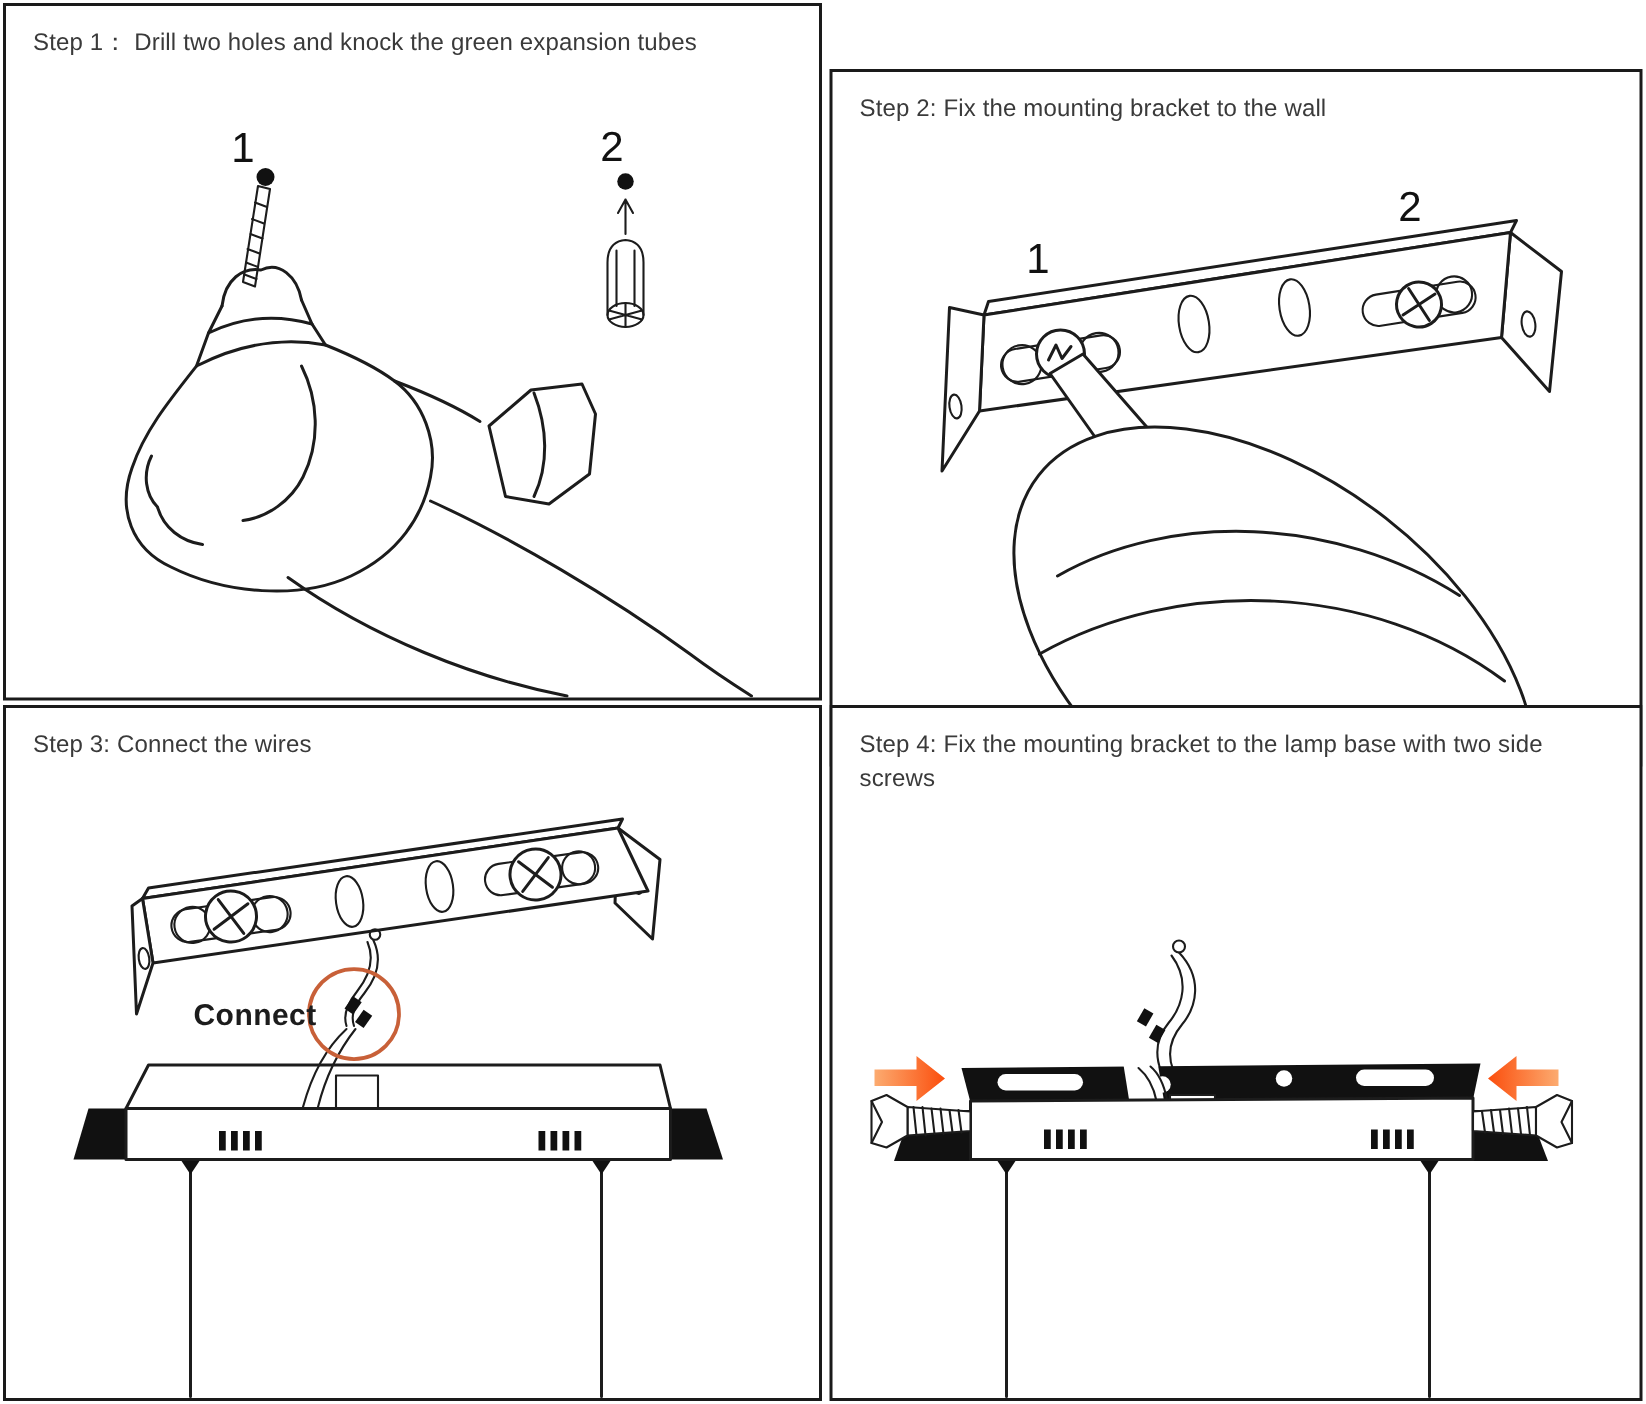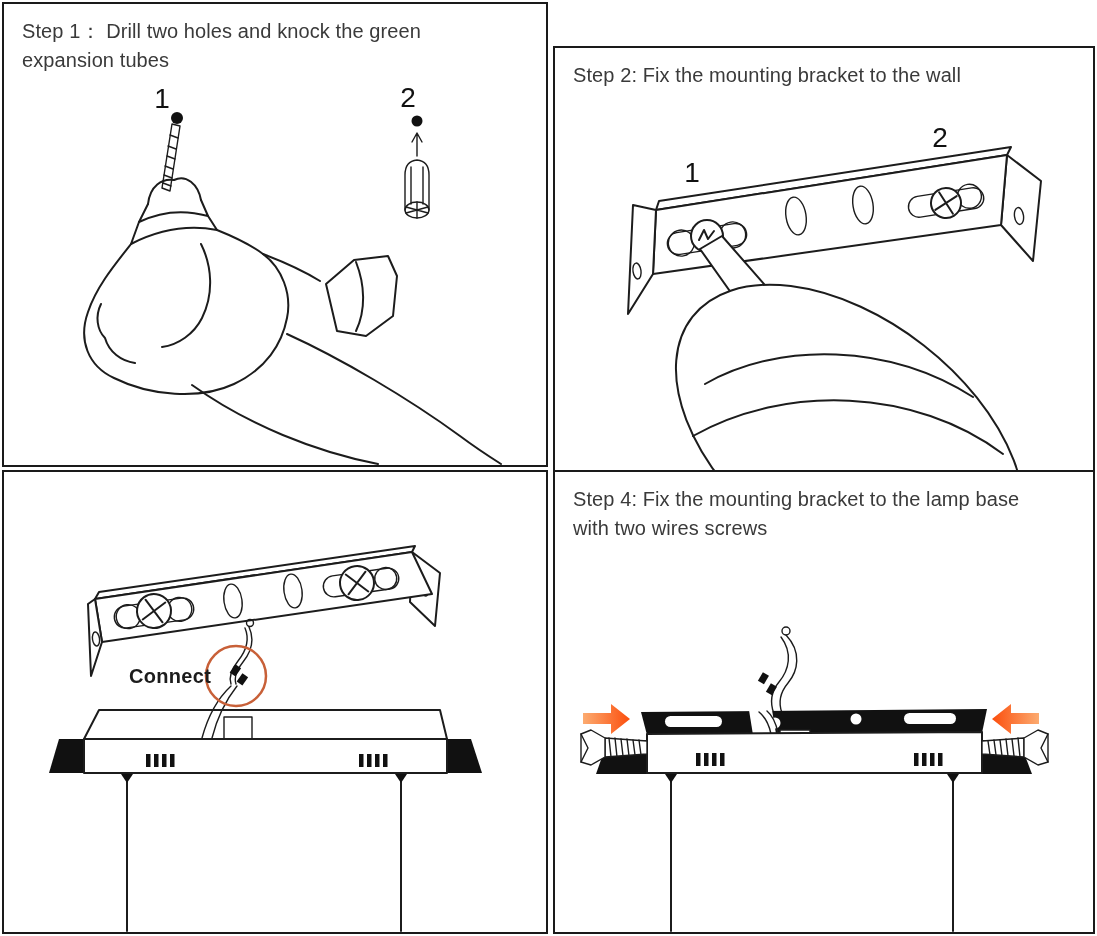--- a/index.html
+++ b/index.html
@@ -5,21 +5,21 @@
   html,body{margin:0;padding:0;background:#ffffff;}
   .canvas{position:relative;width:1097px;height:936px;background:#fff;overflow:hidden;
           font-family:"Liberation Sans",sans-serif;}
   .panel{position:absolute;background:#fff;border:2px solid #1a1a1a;box-sizing:border-box;}
   .panel svg{position:absolute;left:0;top:0;}
   .p1{left:2px;top:2px;width:546px;height:465px;}
   .p2{left:553px;top:2px;width:542px;height:465px;margin-top:44px;}
   .p3{left:2px;top:470px;width:546px;height:464px;}
   .p4{left:553px;top:470px;width:542px;height:464px;}
   .title{position:absolute;left:0;top:0;right:0;z-index:5;
-         padding:13px 50px 0 18px;font-size:20px;line-height:1.45;color:#3a3a3a;
+         padding:13px 50px 0 18px;font-size:16px;line-height:1.45;color:#3a3a3a;
          letter-spacing:.1px;}
   .p1 .title{padding-right:70px;}
   .p4 .title{padding-right:55px;}
   .ln{fill:none;stroke:#1c1c1c;stroke-width:2;stroke-linecap:round;stroke-linejoin:round;}
   .lnw{fill:#ffffff;stroke:#1c1c1c;stroke-width:2;stroke-linecap:round;stroke-linejoin:round;}
   .thin{stroke-width:1.4;}
   .fb{fill:#111111;stroke:none;}
   .marker{font-size:28px;font-weight:500;fill:#111;}
   .connect{font-size:20px;font-weight:600;fill:#1c1c1c;letter-spacing:.3px;}
 </style>
@@ -108,20 +108,21 @@
         <path class="ln" d="M150,336 C225,293 335,296 418,349"></path>
         <path class="ln" d="M138,388 C230,336 360,340 448,406"></path>
       </g>
 
       <text class="marker" x="137" y="134" text-anchor="middle">1</text>
       <text class="marker" x="385" y="99" text-anchor="middle">2</text>
     </svg>
   </section>
 
   <section class="panel p3">
+    <div class="title">Step 3: Connect the wires</div>
     <svg width="542" height="460" viewBox="0 0 542 460" preserveAspectRatio="none">
 
       <g>
         <path class="lnw" d="M408,80 L436,101 L431,154 L406,130 Z"></path>
         <ellipse cx="421" cy="117" rx="3.5" ry="7" class="ln thin" transform="rotate(-8 421 117)"></ellipse>
         <path class="lnw" d="M91,127 L95,120 L411,74 L408,80 Z"></path>
         <path class="lnw" d="M91,127 L408,80 L428,122 L98,170 Z"></path>
         <path class="lnw" d="M91,127 L84,132 L87,204 L98,170 Z"></path>
         <ellipse cx="92" cy="167" rx="3.5" ry="7" class="ln thin" transform="rotate(-8 92 167)"></ellipse>
         <g transform="translate(150,141) rotate(-8)" class="ln thin">
@@ -176,21 +177,21 @@
         <rect x="235" y="202" width="7" height="10" class="fb" transform="rotate(35 238 207)"></rect>
         <path class="ln thin" d="M227,214 C214,226 204,244 198,266"></path>
         <path class="ln thin" d="M233,214 C222,228 213,246 208,266"></path>
       </g>
       <circle cx="232" cy="204" r="30" fill="none" stroke="#c86038" stroke-width="2.5"></circle>
       <text class="connect" x="125" y="211">Connect</text>
     </svg>
   </section>
 
   <section class="panel p4">
-    <div class="title">Step 4: Fix the mounting bracket to the lamp base with two wires screws</div>
+    <div class="title">Step 4: Fix the mounting bracket to the lamp base with two side screws</div>
     <svg width="538" height="460" viewBox="0 0 538 460" preserveAspectRatio="none">
       <defs>
         <linearGradient id="gradL" x1="0" y1="0" x2="1" y2="0">
           <stop offset="0" stop-color="#fcab70"></stop>
             <stop offset="1" stop-color="#fb4e0d"></stop>
         </linearGradient>
         <linearGradient id="gradR" x1="1" y1="0" x2="0" y2="0">
           <stop offset="0" stop-color="#fcab70"></stop>
             <stop offset="1" stop-color="#fb4e0d"></stop>
         </linearGradient>

